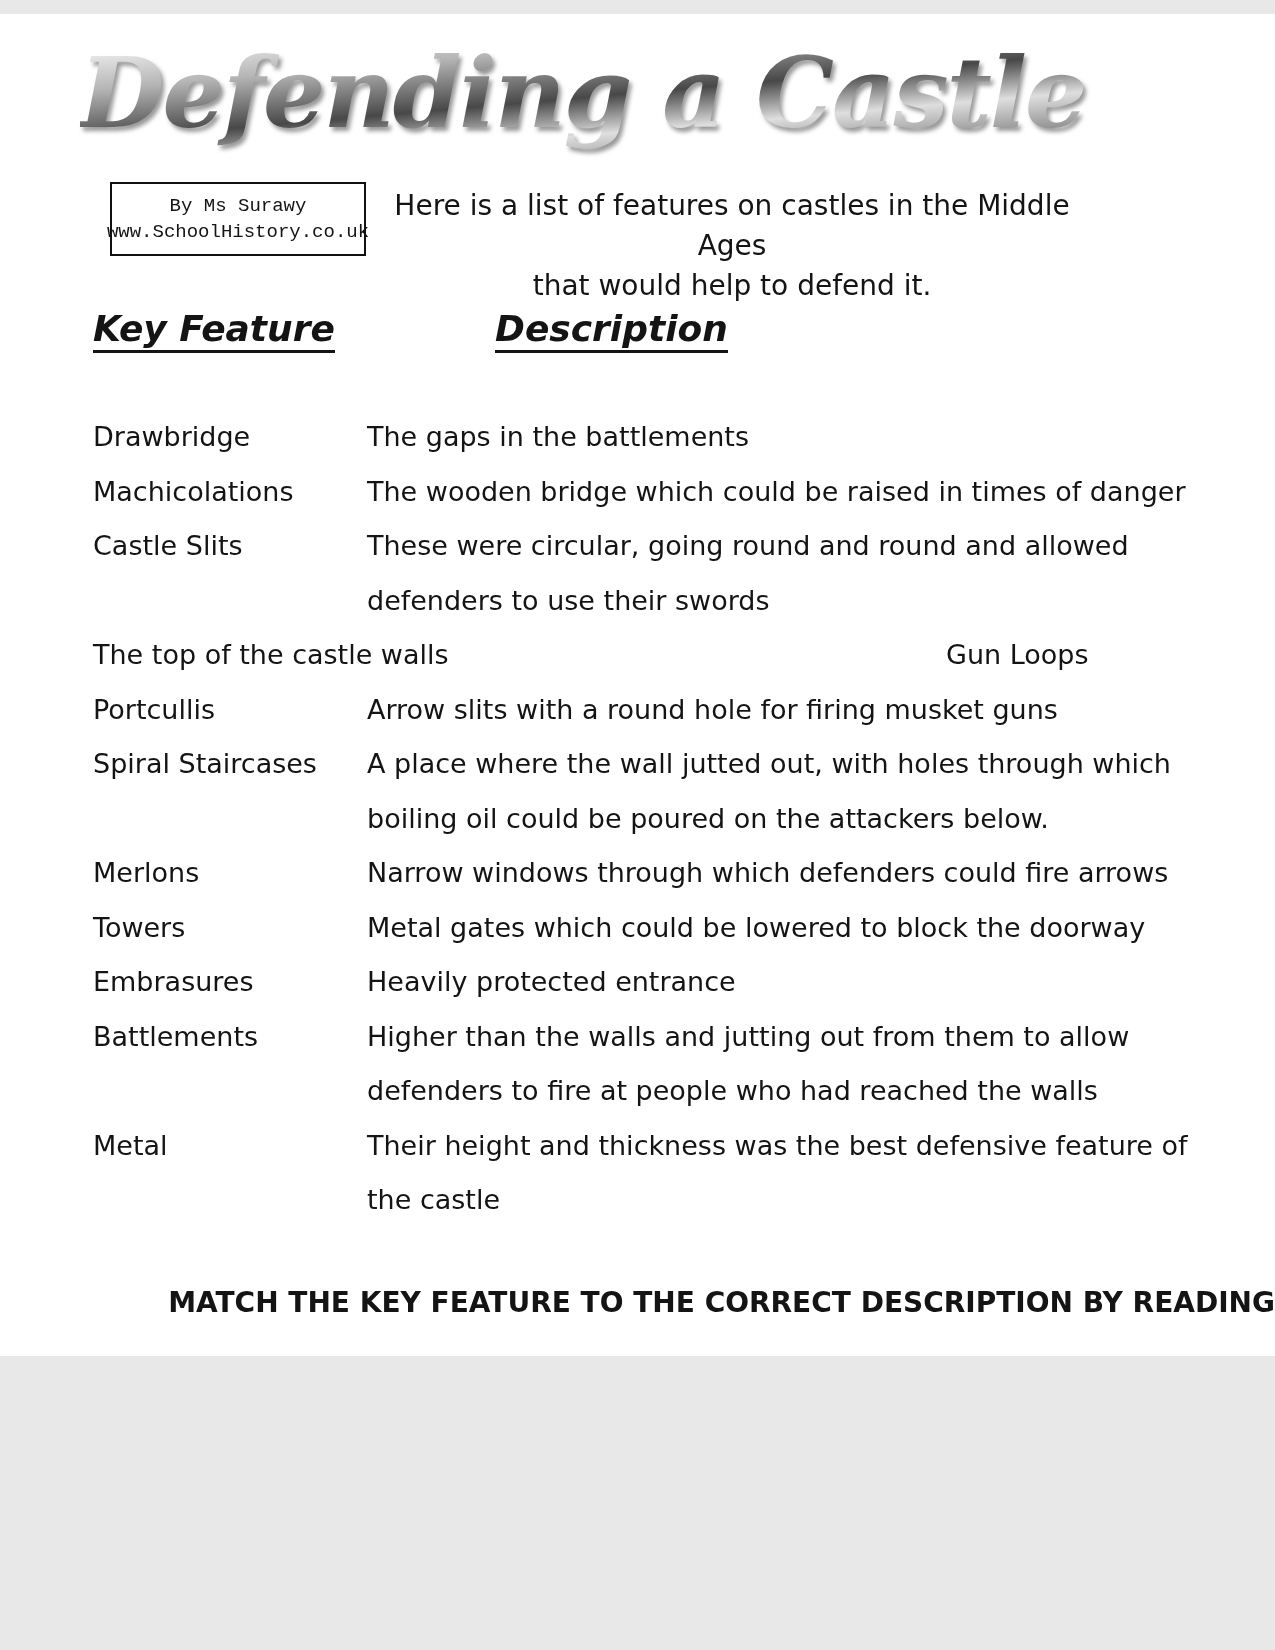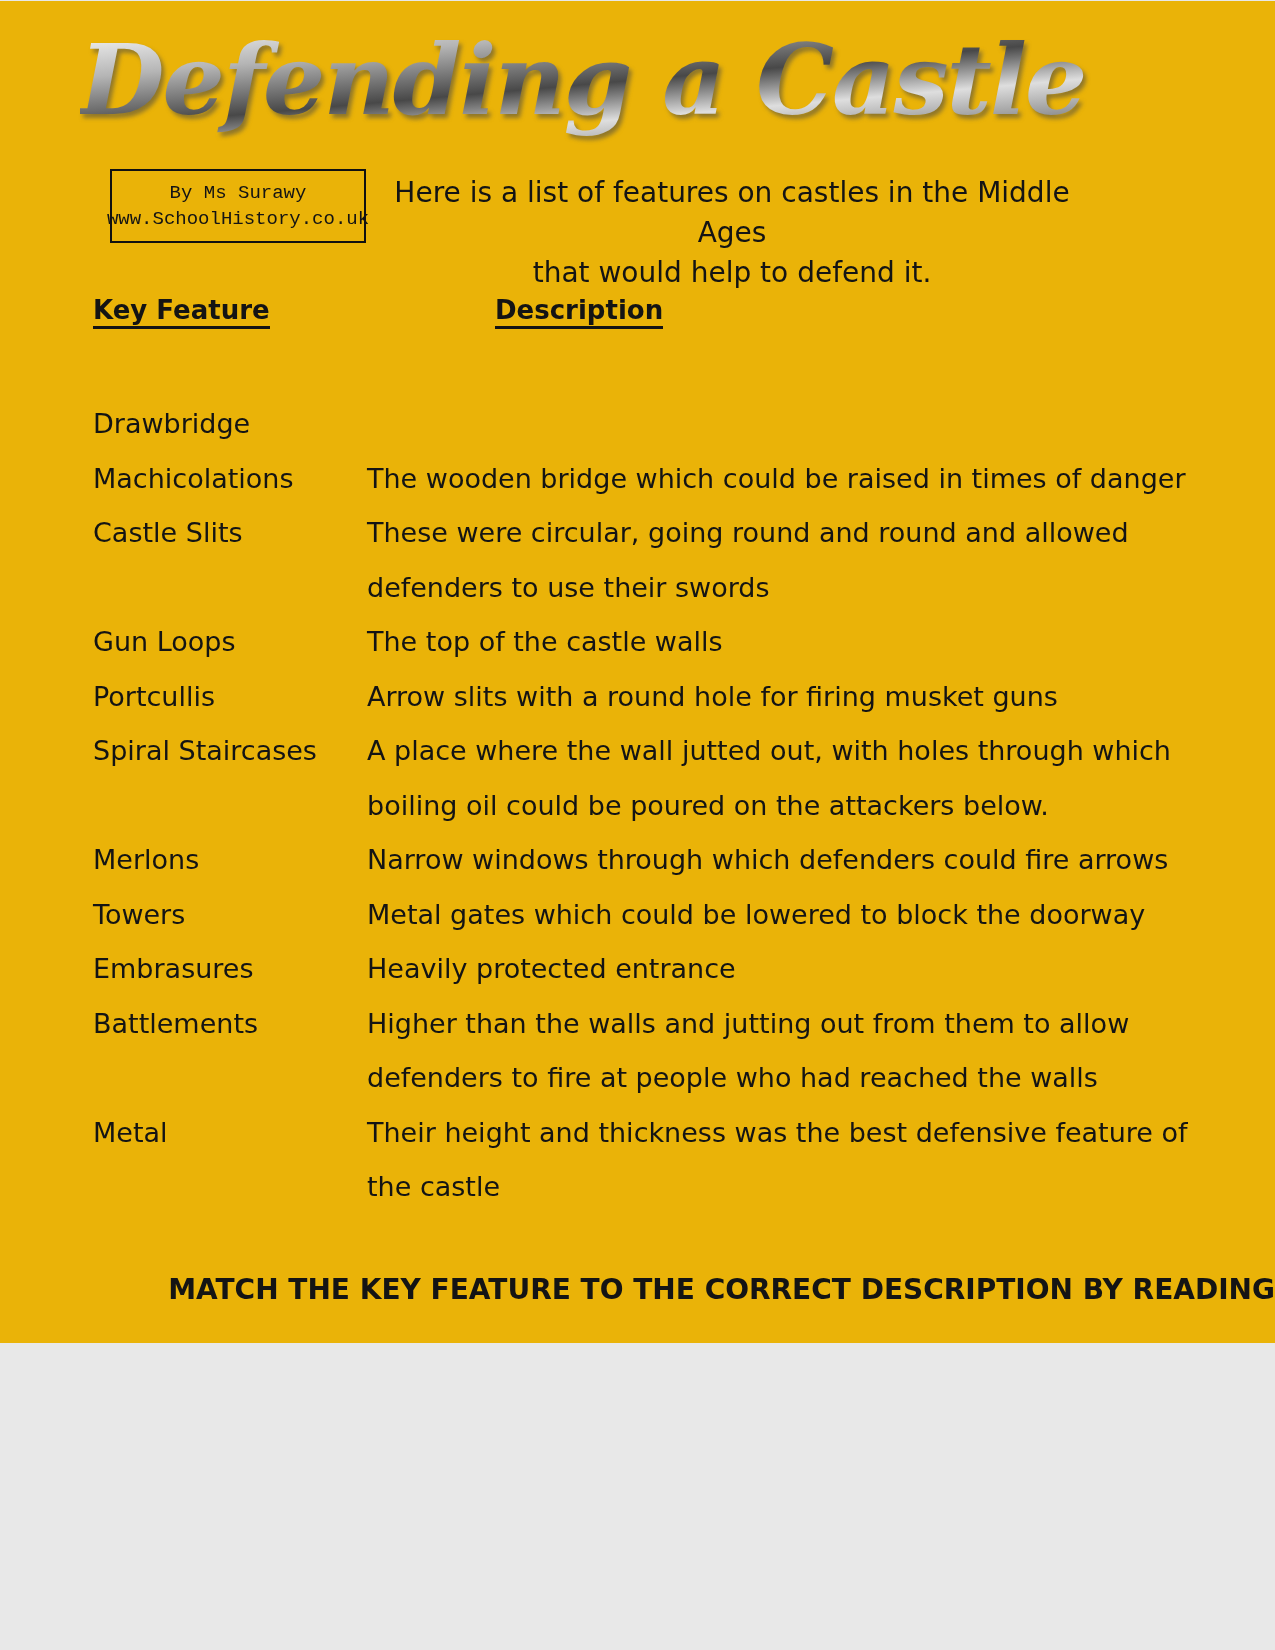--- a/index.html
+++ b/index.html
@@ -1,21 +1,21 @@
 <!DOCTYPE html>
 <html><head>
 <meta charset="utf-8">
 <style>
   html, body { margin: 0; padding: 0; background: #e8e8e8; }
   .page {
     position: relative;
     width: 1275px;
     height: 1342px;
-    margin: 1px auto;
-    background: #eab308;
+    margin: 14px auto;
+    background: #ffffff;
     font-family: "DejaVu Sans", sans-serif;
     color: #141414;
     overflow: hidden;
   }
 
   
   .title-wrap {
     position: absolute;
     top: 18px;
     left: 60px;
@@ -70,22 +70,23 @@
   .col-headers {
     position: absolute;
     left: 93px;
     top: 294px;
     right: 60px;
     height: 44px;
   }
   .col-header {
     position: absolute;
     top: 0;
-    font-size: 26px;
+    font-size: 36px;
     font-weight: bold;
+    font-style: italic;
     border-bottom: 3px solid #141414;
     padding-bottom: 1px;
   }
   .col-header.feature-h { left: 0; }
   .col-header.desc-h { left: 402px; }
 
   
   .feature-table {
     position: absolute;
     left: 93px;
@@ -130,33 +131,34 @@
 that would help to defend it.</div>
 
   <div class="col-headers">
     <span class="col-header feature-h">Key Feature</span>
     <span class="col-header desc-h">Description</span>
   </div>
 
   <div class="feature-table">
     <div class="row">
       <div class="cell feature">Drawbridge</div>
+      <div class="cell desc">The gaps in the battlements</div>
     </div>
     <div class="row">
       <div class="cell feature">Machicolations</div>
       <div class="cell desc">The wooden bridge which could be raised in times of danger</div>
     </div>
     <div class="row">
       <div class="cell feature">Castle Slits</div>
       <div class="cell desc">These were circular, going round and round and allowed
 defenders to use their swords</div>
     </div>
     <div class="row">
+      <div class="cell desc">The top of the castle walls</div>
       <div class="cell feature">Gun Loops</div>
-      <div class="cell desc">The top of the castle walls</div>
     </div>
     <div class="row">
       <div class="cell feature">Portcullis</div>
       <div class="cell desc">Arrow slits with a round hole for firing musket guns</div>
     </div>
     <div class="row">
       <div class="cell feature">Spiral Staircases</div>
       <div class="cell desc">A place where the wall jutted out, with holes through which
 boiling oil could be poured on the attackers below.</div>
     </div>

